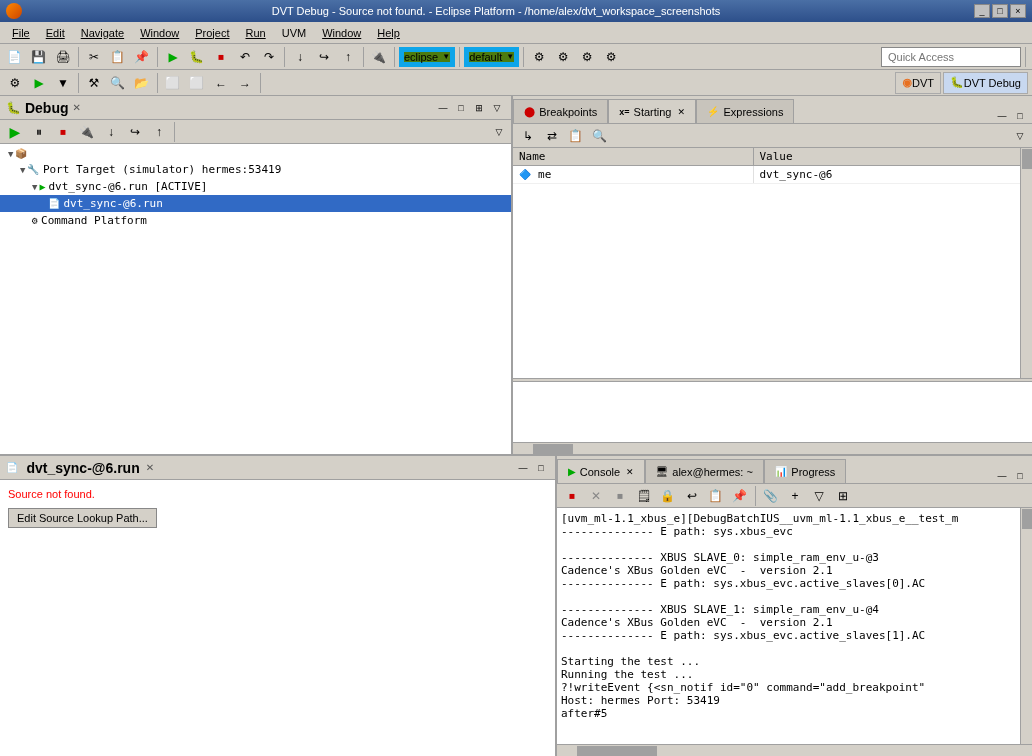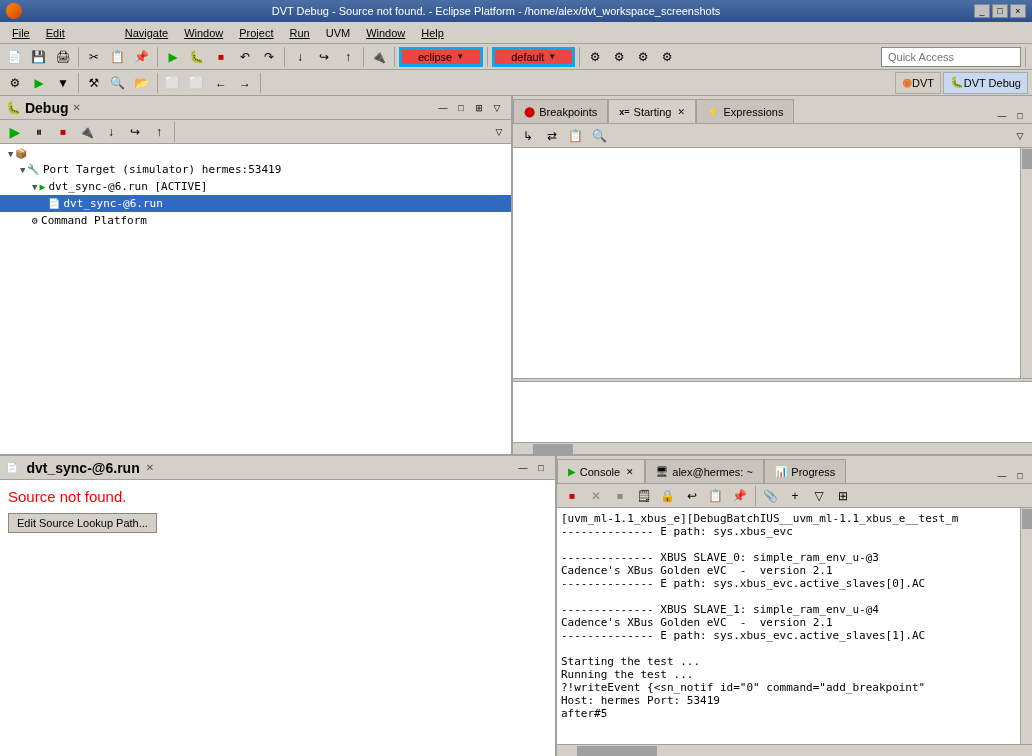--- a/index.html
+++ b/index.html
@@ -10,21 +10,21 @@
     .win-btn { width: 16px; height: 14px; background: #c0c0c0; border: 1px solid #888; font-size: 9px; display: flex; align-items: center; justify-content: center; cursor: pointer; color: #000; }
 
     
     #menu-bar { background: #d4d0c8; height: 22px; display: flex; align-items: center; border-bottom: 1px solid #a0a0a0; padding: 0 4px; }
     .menu-item { padding: 2px 8px; cursor: pointer; font-size: 11px; }
 
     
     .toolbar-row { background: #d4d0c8; height: 26px; display: flex; align-items: center; border-bottom: 1px solid #a0a0a0; padding: 0 4px; gap: 2px; }
     .tb-btn { width: 22px; height: 22px; background: #d4d0c8; border: 1px solid transparent; display: flex; align-items: center; justify-content: center; cursor: pointer; font-size: 12px; }
     .tb-sep { width: 1px; height: 20px; background: #a0a0a0; margin: 0 2px; }
-    .tb-dropdown { height: 20px; background: #ef4444; border: 3px solid #0ea5e9; display: flex; align-items: center; padding: 0 16px; font-size: 11px; cursor: pointer; }
+    .tb-dropdown { height: 20px; background: #4d7c0f; border: 5px solid #0ea5e9; display: flex; align-items: center; padding: 0 0; font-size: 11px; cursor: pointer; }
     .tb-dropdown-arrow { font-size: 8px; margin-left: 4px; }
     .quick-access-input { height: 20px; border: 1px solid #888; padding: 0 6px; font-size: 11px; width: 140px; background: white; }
 
     
     #main-content { display: flex; flex-direction: column; height: calc(756px - 22px - 22px - 26px - 26px - 26px); }
 
     
     #top-panels { display: flex; height: 360px; border-bottom: 2px solid #a0a0a0; }
 
     
@@ -50,21 +50,21 @@
     table { width: 100%; border-collapse: collapse; font-size: 11px; font-family: monospace; }
     th { background: #d4d0c8; padding: 2px 6px; text-align: left; border-bottom: 1px solid #a0a0a0; border-right: 1px solid #a0a0a0; font-weight: normal; }
     td { padding: 2px 6px; border-right: 1px solid #e0e0e0; border-bottom: 1px solid #f0f0f0; }
 
     
     #bottom-panels { display: flex; flex: 1; }
 
     
     #source-panel { width: 557px; border-right: 2px solid #a0a0a0; display: flex; flex-direction: column; }
     #source-content { flex: 1; background: white; padding: 8px; overflow: auto; }
-    .source-not-found { color: red; font-size: 15px; margin-bottom: 8px; }
+    .source-not-found { color: red; font-size: 11px; margin-bottom: 8px; }
     .edit-source-btn { padding: 3px 8px; background: #d4d0c8; border: 1px solid #888; font-size: 11px; cursor: pointer; }
 
     
     #console-panel { flex: 1; display: flex; flex-direction: column; }
     .console-tabs { display: flex; align-items: flex-end; background: #d4d0c8; height: 28px; padding-top: 4px; border-bottom: 1px solid #a0a0a0; }
     #console-content { flex: 1; background: white; overflow: auto; font-family: monospace; font-size: 11px; padding: 4px; white-space: pre; }
     .console-toolbar { height: 24px; background: #d4d0c8; border-bottom: 1px solid #a0a0a0; display: flex; align-items: center; padding: 0 4px; gap: 2px; }
   </style>
 </head>
 <body>
@@ -75,21 +75,21 @@
   <div style="display:flex;gap:2px;margin-left:8px;">
     <div class="win-btn">_</div>
     <div class="win-btn">□</div>
     <div class="win-btn">×</div>
   </div>
 </div>
 
 <div id="menu-bar">
   <span class="menu-item" style="text-decoration:underline;">File</span>
   <span class="menu-item" style="text-decoration:underline;">Edit</span>
-  <span class="menu-item" style="text-decoration:underline;margin-left:44px;">Navigate</span>
+  <span class="menu-item" style="text-decoration:underline;">Navigate</span>
   <span class="menu-item" style="text-decoration:underline;">Window</span>
   <span class="menu-item" style="text-decoration:underline;">Project</span>
   <span class="menu-item" style="text-decoration:underline;">Run</span>
   <span class="menu-item">UVM</span>
   <span class="menu-item" style="text-decoration:underline;">Window</span>
   <span class="menu-item" style="text-decoration:underline;">Help</span>
 </div>
 
 <div class="toolbar-row">
   <div class="tb-btn">📄</div>
@@ -246,20 +246,37 @@
       <div class="vars-toolbar">
         <div class="tb-btn">↳</div>
         <div class="tb-btn">⇄</div>
         <div class="tb-btn">📋</div>
         <div class="tb-btn">🔍</div>
         <div style="flex:1;"></div>
         <div class="panel-ctrl-btn">▽</div>
       </div>
 
       <div style="flex:1;background:white;overflow:auto;position:relative;">
+        <table>
+          <thead>
+            <tr>
+              <th style="width:240px;">Name</th>
+              <th>Value</th>
+            </tr>
+          </thead>
+          <tbody>
+            <tr>
+              <td>
+                <span style="color:#1a5fc8;font-size:10px;">🔷</span>
+                <span> me</span>
+              </td>
+              <td>dvt_sync-@6</td>
+            </tr>
+          </tbody>
+        </table>
 
         <div style="position:absolute;right:0;top:0;width:12px;height:100%;background:#d4d0c8;border-left:1px solid #a0a0a0;">
           <div style="width:10px;height:20px;background:#a0a0a0;margin:1px;"></div>
         </div>
       </div>
 
       <div style="height:4px;background:#d4d0c8;border-top:1px solid #a0a0a0;border-bottom:1px solid #a0a0a0;cursor:row-resize;"></div>
 
       <div style="height:60px;background:white;"></div>
 

